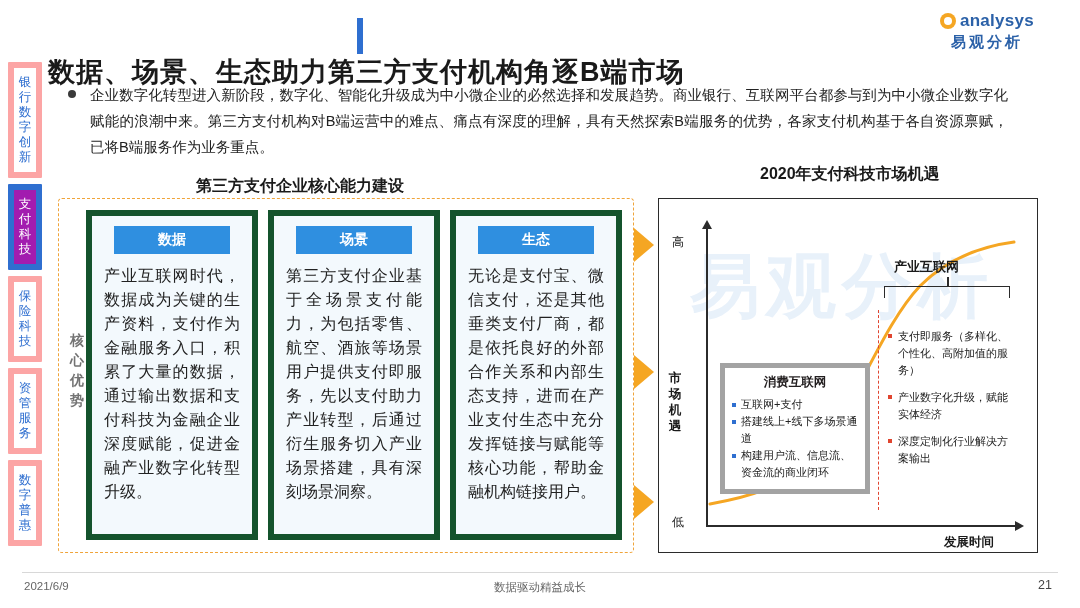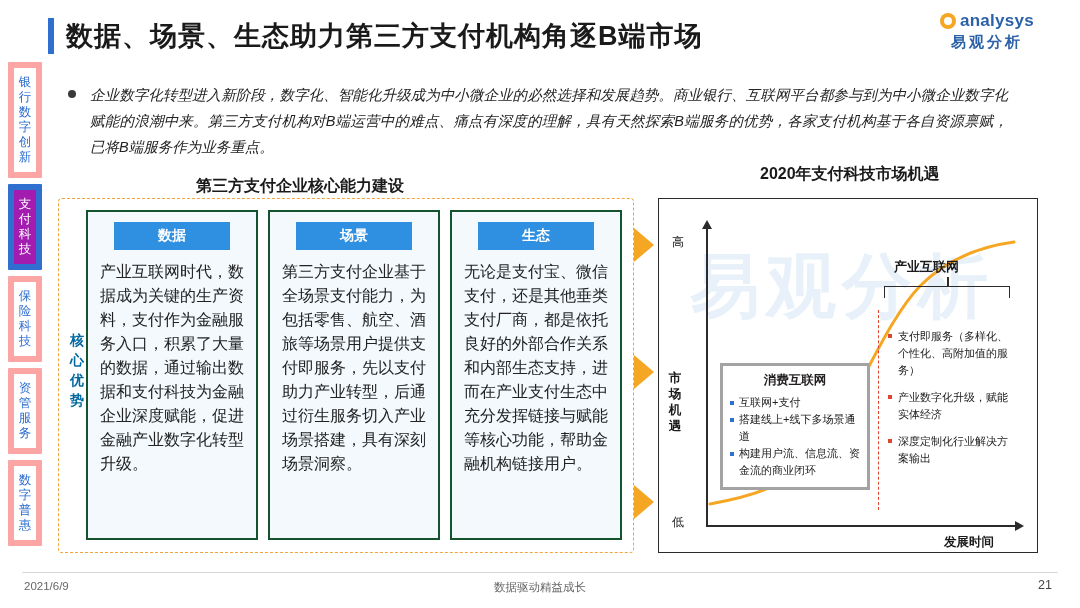--- a/index.html
+++ b/index.html
@@ -16,20 +16,21 @@
     overflow: hidden;
   }
 
   
   .title-bar {
     position: absolute;
     left: 48px;
     top: 18px;
     display: flex;
     align-items: center;
+    flex-direction: column;
   }
   .title-bar .accent {
     width: 6px;
     height: 36px;
     background: #2f6fd0;
     margin-right: 12px;
   }
   .title-bar .title {
     font-size: 27px;
     font-weight: bold;
@@ -126,21 +127,20 @@
     background: #3a3a3a;
     margin-top: 8px;
     margin-right: 14px;
     flex: none;
   }
   .lead .text {
     font-size: 14.5px;
     line-height: 26px;
     color: #222;
     text-align: justify;
-    font-style: italic;
   }
 
   
   .sec-title {
     position: absolute;
     font-size: 16px;
     font-weight: bold;
     color: #1a1a1a;
   }
   #sec-left { left: 196px; top: 176px; }
@@ -158,35 +158,35 @@
     box-sizing: border-box;
   }
   .core-label {
     position: absolute;
     left: 66px;
     top: 330px;
     width: 22px;
     font-size: 14px;
     font-weight: bold;
     line-height: 20px;
-    color: #0369a1;
+    color: #737373;
     text-align: center;
   }
   .cards {
     position: absolute;
     left: 86px;
     top: 210px;
     width: 538px;
     display: flex;
     gap: 10px;
   }
   .card {
     width: 172px;
     background: #f3f9fd;
-    border: 2px solid #14532d;
+    border: 6px solid #14532d;
     box-sizing: border-box;
     padding: 10px 12px 14px 12px;
     min-height: 330px;
   }
   .card .chip {
     width: 116px;
     margin: 0 auto 10px auto;
     background: #2f8fe0;
     color: #fff;
     font-size: 14px;
@@ -320,21 +320,21 @@
   }
   #lab-ind {
     left: 894px; top: 258px; font-size: 13px; font-weight: bold;
   }
 
   .box-consumer {
     position: absolute;
     left: 720px;
     top: 363px;
     width: 150px;
-    border: 3px solid #a3a3a3;
+    border: 5px solid #a3a3a3;
     background: #fff;
     box-sizing: border-box;
     padding: 6px 6px 8px 6px;
   }
   .box-consumer .hd {
     font-size: 12.5px;
     font-weight: bold;
     text-align: center;
     margin-bottom: 5px;
   }

